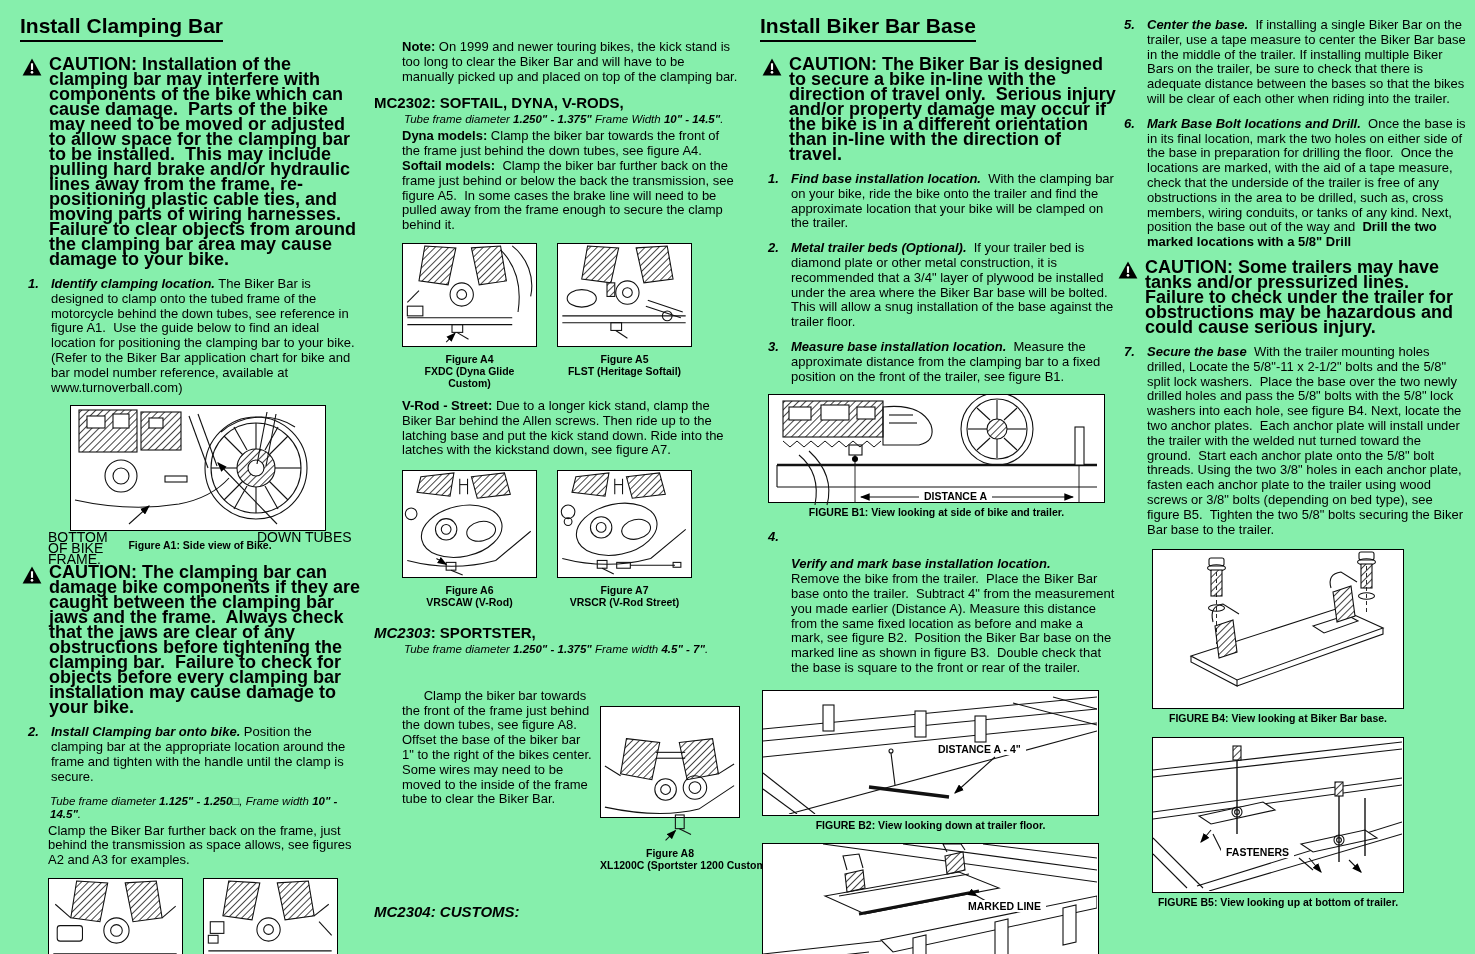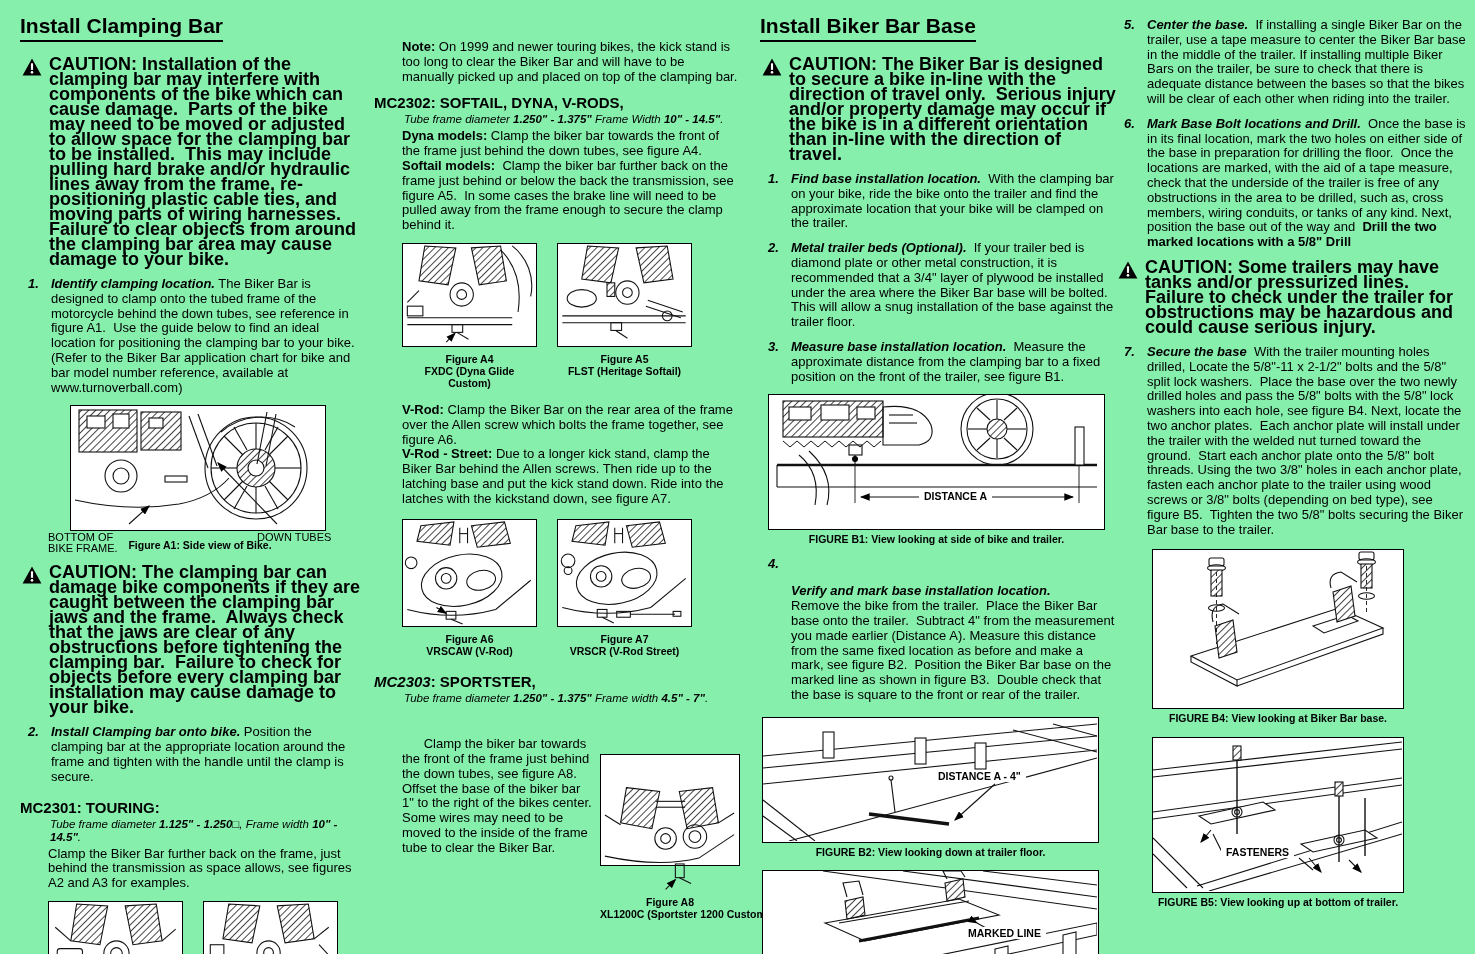--- a/index.html
+++ b/index.html
@@ -29,21 +29,21 @@
   .boldtail{font-weight:bold;}
 
   .p2{font-size:13px;line-height:14.8px;margin:0 0 10px 28px;white-space:pre-wrap;}
   .sub{font-size:11.5px;font-style:italic;line-height:13px;margin:0 0 3px 30px;}
   .sub b{font-weight:bold;}
 
   .figbox{border:1.3px solid #000;background:#fff;box-sizing:border-box;position:relative;}
   .figcap{font-size:10.5px;font-weight:bold;text-align:center;line-height:12px;margin-top:3px;}
   .figcap span{display:block;}
   .flabel{position:absolute;font-size:10.5px;font-weight:bold;background:#fff;padding:0 5px;white-space:nowrap;}
-  .flabel-reg{font-size:11px;line-height:11px;}
+  .flabel-reg{font-size:14px;line-height:11px;}
 
   .figpair{margin:8px 0 10px 28px;}
   .pairboxes{display:flex;gap:20px;}
   .pairboxes .figbox{width:135px;height:104px;}
   .paircaps{display:flex;gap:20px;}
   .paircaps .figcap{width:135px;}
   .clamp-row{display:flex;align-items:center;justify-content:center;height:13px;font-size:10.5px;}
   .clamp-row .lead-line{width:26px;border-top:1.2px solid #000;margin:0 4px;}
 
   .bigfig{margin:10px 0 12px 2px;}
@@ -146,21 +146,20 @@
           </svg>
       </span>
       <p>CAUTION: The clamping bar can damage bike components if they are caught between the clamping bar jaws and the frame.  Always check that the jaws are clear of any obstructions before tightening the clamping bar.  Failure to check for objects before every clamping bar installation may cause damage to your bike.</p>
     </div>
 
     <div class="step">
       <span class="num">2.</span>
       <p class="txt"><span class="lead">Install Clamping bar onto bike.</span><span> Position the clamping bar at the appropriate location around the frame and tighten with the handle until the clamp is secure.</span></p>
     </div>
 
-    <h2>MC2301: TOURING:</h2>
     <p class="sub"><span>Tube frame diameter </span><b>1.125" - 1.250□</b><span>, Frame width </span><b>10" - 14.5"</b><span>.</span></p>
     <p class="p2">Clamp the Biker Bar further back on the frame, just behind the transmission as space allows, see figures A2 and A3 for examples.</p>
 
     <div class="figpair" style="margin-top:4px;">
       <div class="pairboxes">
         <div class="figbox">
           <svg viewBox="0 0 135 104" width="132" height="101" stroke="#111" fill="none" stroke-width="1.1">
             <polygon points="28,2 60,4 52,44 22,40" fill="url(#hatch)"></polygon>
             <polygon points="78,4 110,2 116,40 86,44" fill="url(#hatch)"></polygon>
             <circle cx="69" cy="53" r="13"></circle>
@@ -261,21 +260,20 @@
             <span>Figure A4</span>
             <span>FXDC (Dyna Glide Custom)</span>
           </div>
         <div class="figcap">
             <span>Figure A5</span>
             <span>FLST (Heritage Softail)</span>
           </div>
       </div>
     </div>
 
-    <p class="p2" style="margin:14px 0 0 28px;"><span class="lead2">V-Rod:</span><span> Clamp the Biker Bar on the rear area of the frame over the Allen screw which bolts the frame together, see figure A6.</span></p>
     <p class="p2" style="margin:0 0 0 28px;"><span class="lead2">V-Rod - Street:</span><span> Due to a longer kick stand, clamp the Biker Bar behind the Allen screws. Then ride up to the latching base and put the kick stand down. Ride into the latches with the kickstand down, see figure A7.</span></p>
 
     <div class="figpair" style="margin-top:12px;">
       <div class="pairboxes">
         <div class="figbox" style="height:108px;">
           <svg viewBox="0 0 135 108" width="132" height="105" stroke="#111" fill="none" stroke-width="1.1">
             <polygon points="18,6 52,2 48,26 14,22" fill="url(#hatch)"></polygon>
             <polygon points="70,6 104,2 110,24 76,28" fill="url(#hatch)"></polygon>
             <path d="M58,8 L58,24"></path>
               <path d="M66,8 L66,24"></path>
@@ -378,21 +376,21 @@
     <div class="step">
       <span class="num">2.</span>
       <p class="txt"><span class="lead">Metal trailer beds (Optional).</span><span>  If your trailer bed is diamond plate or other metal construction, it is recommended that a 3/4" layer of plywood be installed under the area where the Biker Bar base will be bolted.  This will allow a snug installation of the base against the trailer floor.</span></p>
     </div>
     <div class="step">
       <span class="num">3.</span>
       <p class="txt"><span class="lead">Measure base installation location.</span><span>  Measure the approximate distance from the clamping bar to a fixed position on the front of the trailer, see figure B1.</span></p>
     </div>
 
     <div class="bigfig" style="margin-left:8px;">
-      <div class="figbox" style="height:136px;">
+      <div class="figbox" style="height:109px;">
         <svg viewBox="0 0 334 112" width="334" height="112" stroke="#111" fill="none" stroke-width="1.1">
           <rect x="14" y="6" width="100" height="36" fill="url(#hatch)"></rect>
           <rect x="20" y="12" width="22" height="13" fill="#fff"></rect>
             <rect x="52" y="10" width="28" height="15" fill="#fff"></rect>
             <rect x="88" y="12" width="18" height="12" fill="#fff"></rect>
           <path d="M14,46 l7,6 7,-6 7,6 7,-6 7,6 7,-6 7,6 7,-6 7,6 7,-6 7,6 7,-6 7,6 7,-6" stroke-width="1"></path>
           <path d="M114,12 Q152,8 162,30 Q167,46 150,50 L114,50 Z"></path>
           <path d="M120,20 L144,20"></path>
             <path d="M120,28 L148,28"></path>
           <rect x="80" y="50" width="13" height="10"></rect>

